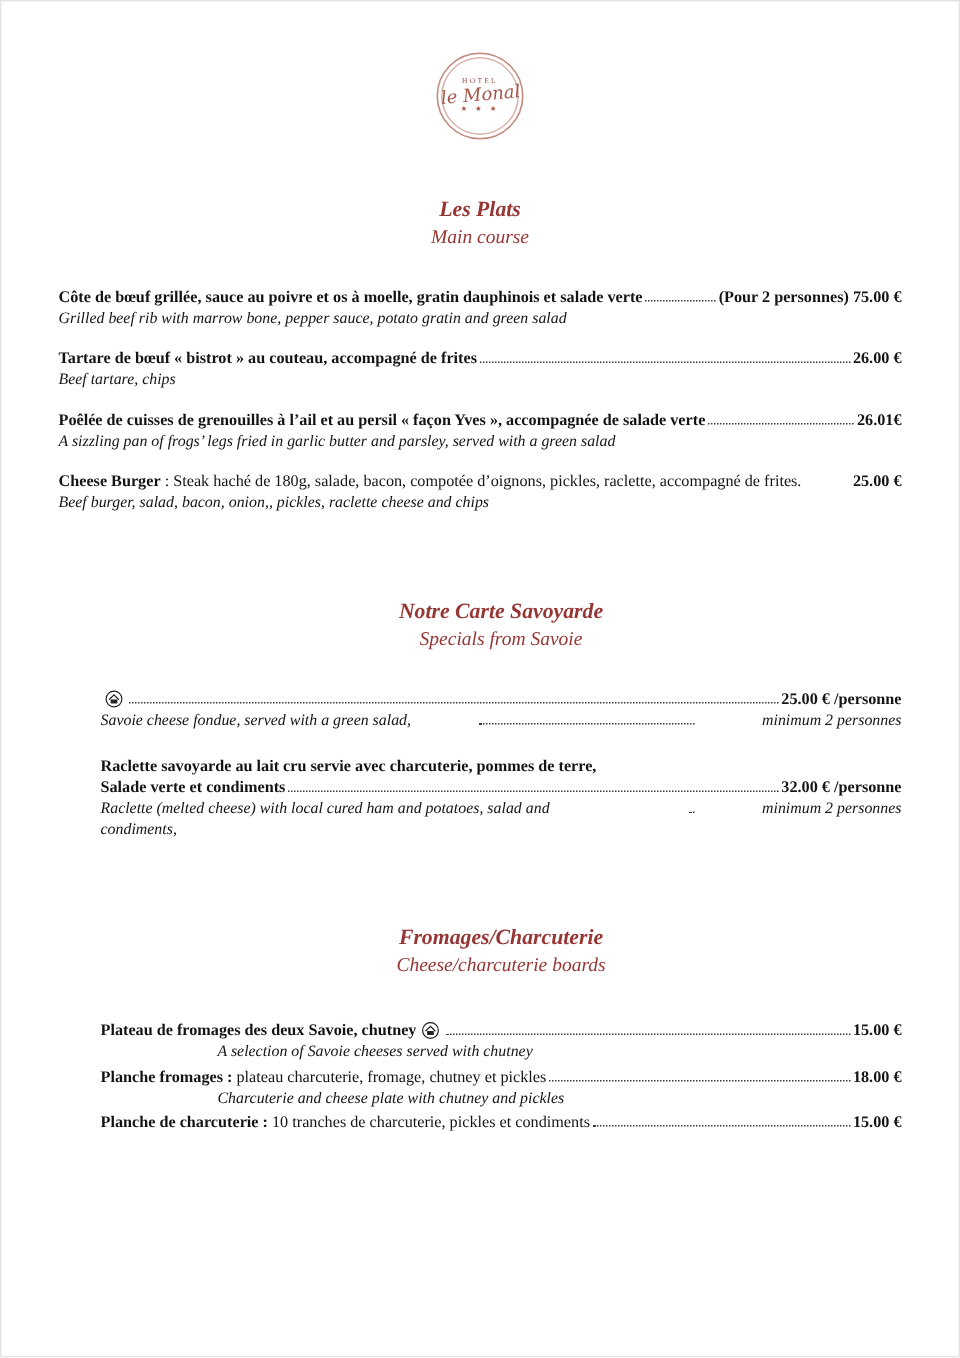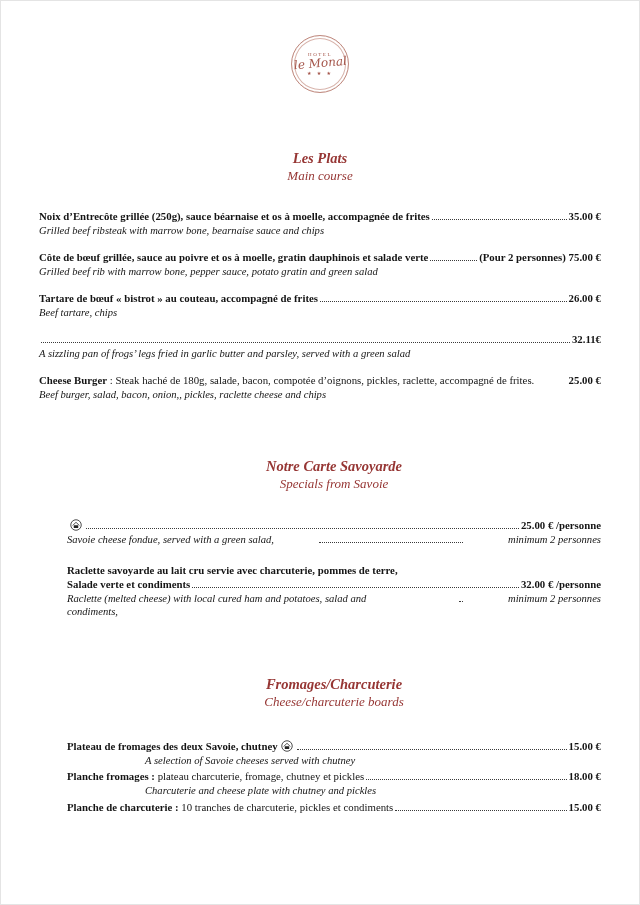--- a/index.html
+++ b/index.html
@@ -18,21 +18,21 @@
     display:flex; flex-direction:column; align-items:center; justify-content:center;
     color:#a5564b; box-shadow: inset 0 0 0 2px #fff, inset 0 0 0 3px #d8b4ac;
   }
   .logo .hotel { font-size:5px; letter-spacing:1.5px; line-height:1; }
   .logo .name  { font-size:12px; font-style:italic; line-height:1.15; transform:rotate(-5deg); font-family:"DejaVu Serif", serif; }
   .logo .stars { font-size:5px; letter-spacing:2px; line-height:1; margin-top:1px; }
   
   .section-head { text-align:center; color:#963634; font-style:italic; }
   .section-head .fr { font-size:14.5px; font-weight:bold; line-height:1.25; }
   .section-head .en { font-size:13px; line-height:1.25; margin-top:1px; }
-  .sec-first { margin-top:56px; }
+  .sec-first { margin-top:38px; }
   .sec { margin-top:56px;margin-left:28px; }
   .items { margin-top:25px; }
   .items-compact { margin-top:28px; }
   
   .item { margin-bottom:12px; }
   .item-compact { margin-bottom:2px; }
   .line { display:flex; align-items:baseline; font-size:10.8px; line-height:1.3; }
   .namewrap { flex:0 1 auto; }
   .b { font-weight:bold; }
   .reg { font-weight:normal; }
@@ -58,28 +58,20 @@
   </div>
 
   <div class="sec-first">
     <div class="section-head">
       <div class="fr">Les Plats</div>
       <div class="en">Main course</div>
     </div>
 
     <div class="items">
 
-      <div class="item">
-        <div class="line">
-          <span class="namewrap b">Noix d’Entrecôte grillée (250g), sauce béarnaise et os à moelle, accompagnée de frites</span>
-          <span class="dots"></span>
-          <span class="price">35.00 €</span>
-        </div>
-        <div class="desc">Grilled beef ribsteak with marrow bone, bearnaise sauce and chips</div>
-      </div>
 
       <div class="item">
         <div class="line">
           <span class="namewrap b">Côte de bœuf grillée, sauce au poivre et os à moelle, gratin dauphinois et salade verte</span>
           <span class="dots"></span>
           <span class="price">(Pour 2 personnes) 75.00 €</span>
         </div>
         <div class="desc">Grilled beef rib with marrow bone, pepper sauce, potato gratin and green salad</div>
       </div>
 
@@ -87,22 +79,23 @@
         <div class="line">
           <span class="namewrap b">Tartare de bœuf « bistrot » au couteau, accompagné de frites</span>
           <span class="dots"></span>
           <span class="price">26.00 €</span>
         </div>
         <div class="desc">Beef tartare, chips</div>
       </div>
 
       <div class="item">
         <div class="line">
-          <span class="dots"></span>
-          <span class="price">32.11€</span>
+          <span class="namewrap b">Poêlée de cuisses de grenouilles à l’ail et au persil « façon Yves », accompagnée de salade verte</span>
+          <span class="dots"></span>
+          <span class="price">26.01€</span>
         </div>
         <div class="desc">A sizzling pan of frogs’ legs fried in garlic butter and parsley, served with a green salad</div>
       </div>
 
       <div class="item">
         <div class="line">
           <span class="namewrap"><span class="b">Cheese Burger</span><span class="reg"> : Steak haché de 180g, salade, bacon, compotée d’oignons, pickles, raclette, accompagné de frites.</span></span>
           <span class="dots blank"></span>
           <span class="price">25.00 €</span>
         </div>

